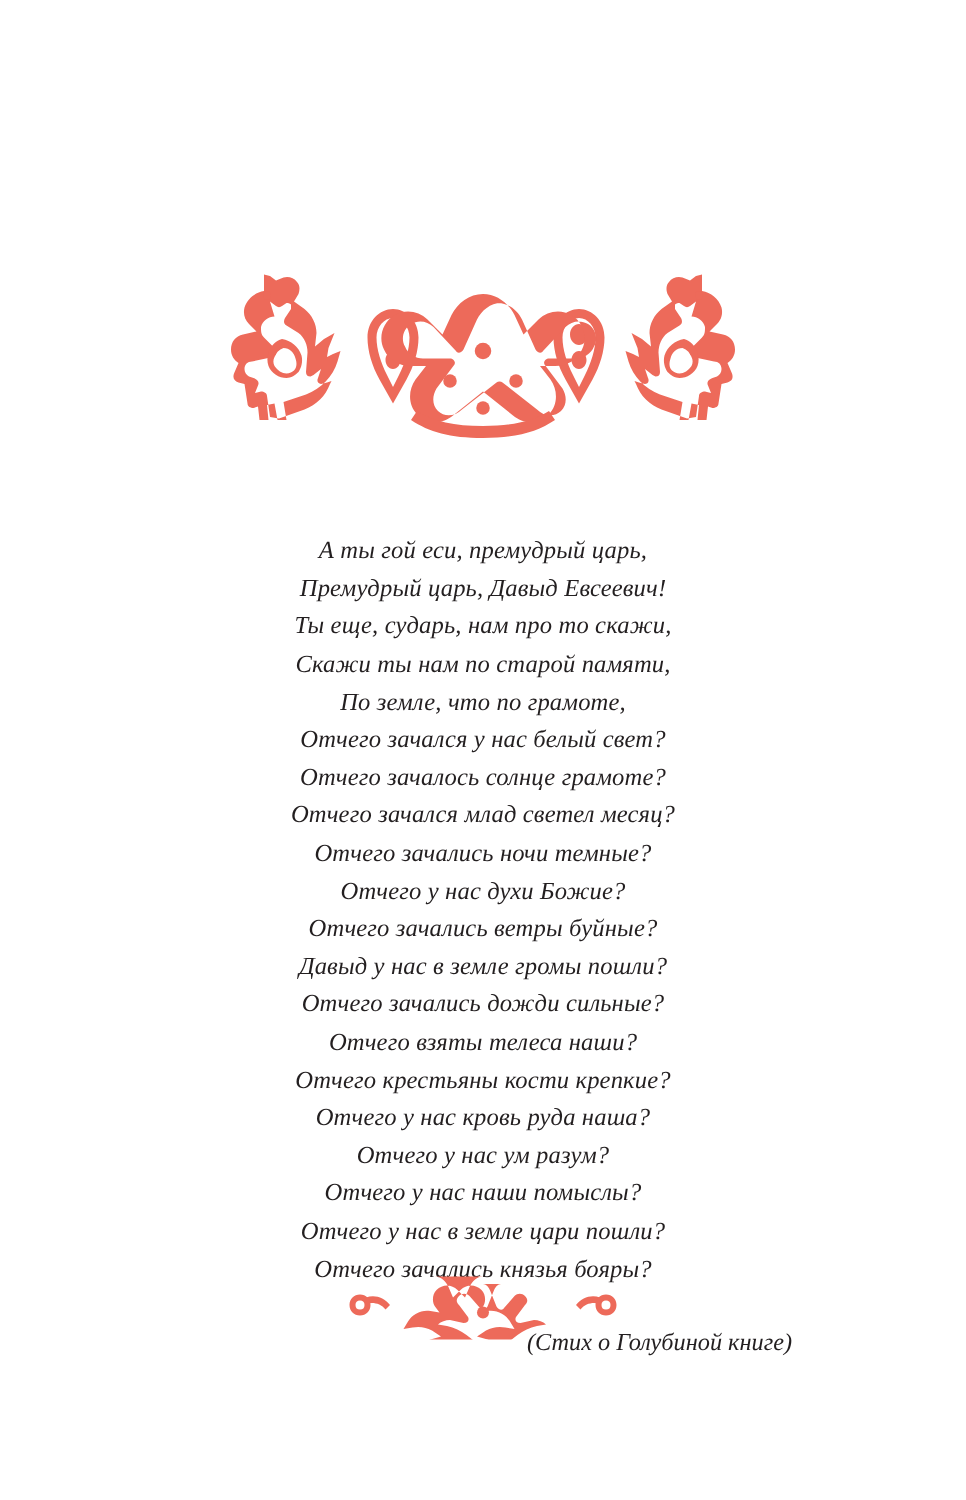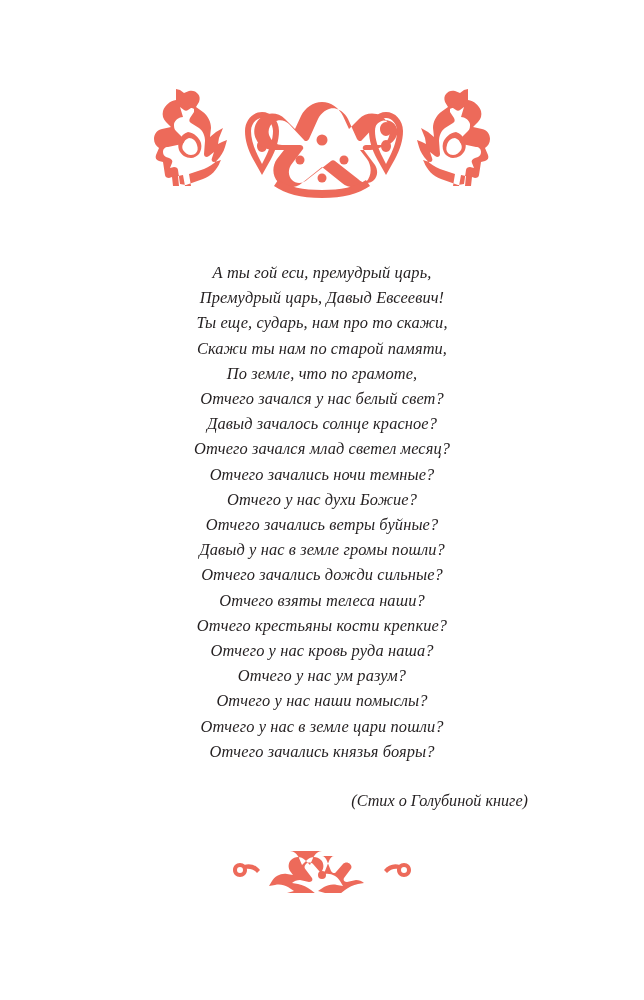--- a/index.html
+++ b/index.html
@@ -15,20 +15,21 @@
     color: #231f20;
     overflow: hidden;
   }
   .page {
     width: 644px;
     height: 1000px;
     position: relative;
     display: flex;
     flex-direction: column;
     align-items: center;
+    justify-content: center;
   }
 
   
   .ornament-top {
     margin-top: 86px;
     width: 340px;
     height: 130px;
     display: block;
   }
 
@@ -114,21 +115,21 @@
     </g>
   </svg>
 
   <div class="poem">
     <div class="poem-line">А ты гой еси, премудрый царь,</div>
     <div class="poem-line">Премудрый царь, Давыд Евсеевич!</div>
     <div class="poem-line">Ты еще, сударь, нам про то скажи,</div>
     <div class="poem-line">Скажи ты нам по старой памяти,</div>
     <div class="poem-line">По земле, что по грамоте,</div>
     <div class="poem-line">Отчего зачался у нас белый свет?</div>
-    <div class="poem-line">Давыд зачалось солнце красное?</div>
+    <div class="poem-line">Отчего зачалось солнце грамоте?</div>
     <div class="poem-line">Отчего зачался млад светел месяц?</div>
     <div class="poem-line">Отчего зачались ночи темные?</div>
     <div class="poem-line">Отчего у нас духи Божие?</div>
     <div class="poem-line">Отчего зачались ветры буйные?</div>
     <div class="poem-line">Давыд у нас в земле громы пошли?</div>
     <div class="poem-line">Отчего зачались дожди сильные?</div>
     <div class="poem-line">Отчего взяты телеса наши?</div>
     <div class="poem-line">Отчего крестьяны кости крепкие?</div>
     <div class="poem-line">Отчего у нас кровь руда наша?</div>
     <div class="poem-line">Отчего у нас ум разум?</div>

